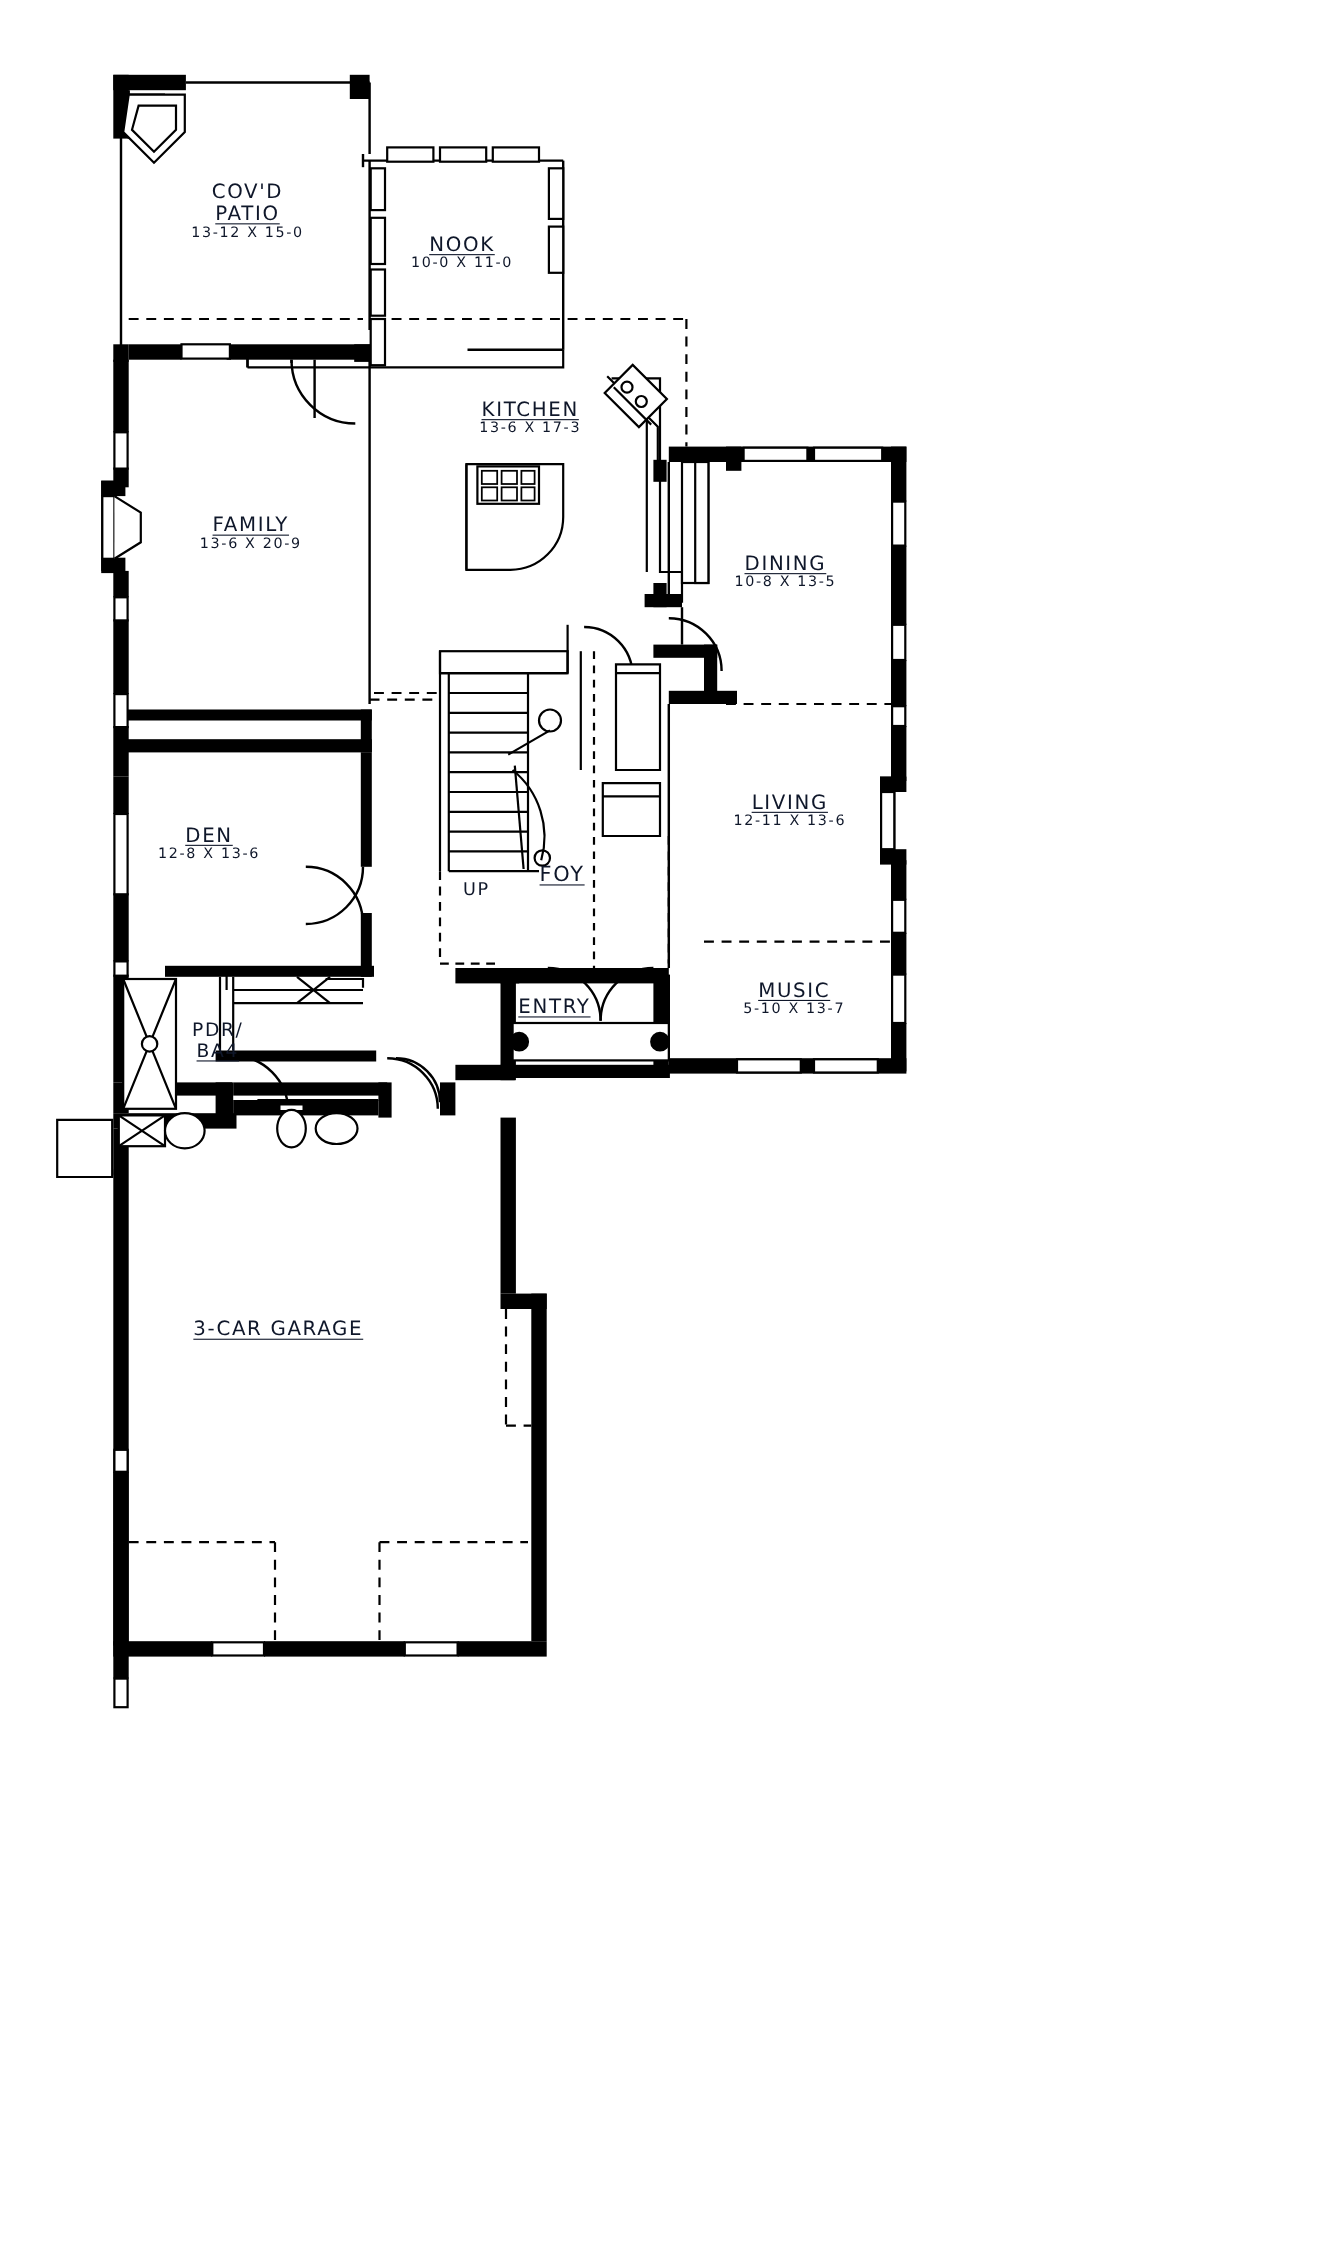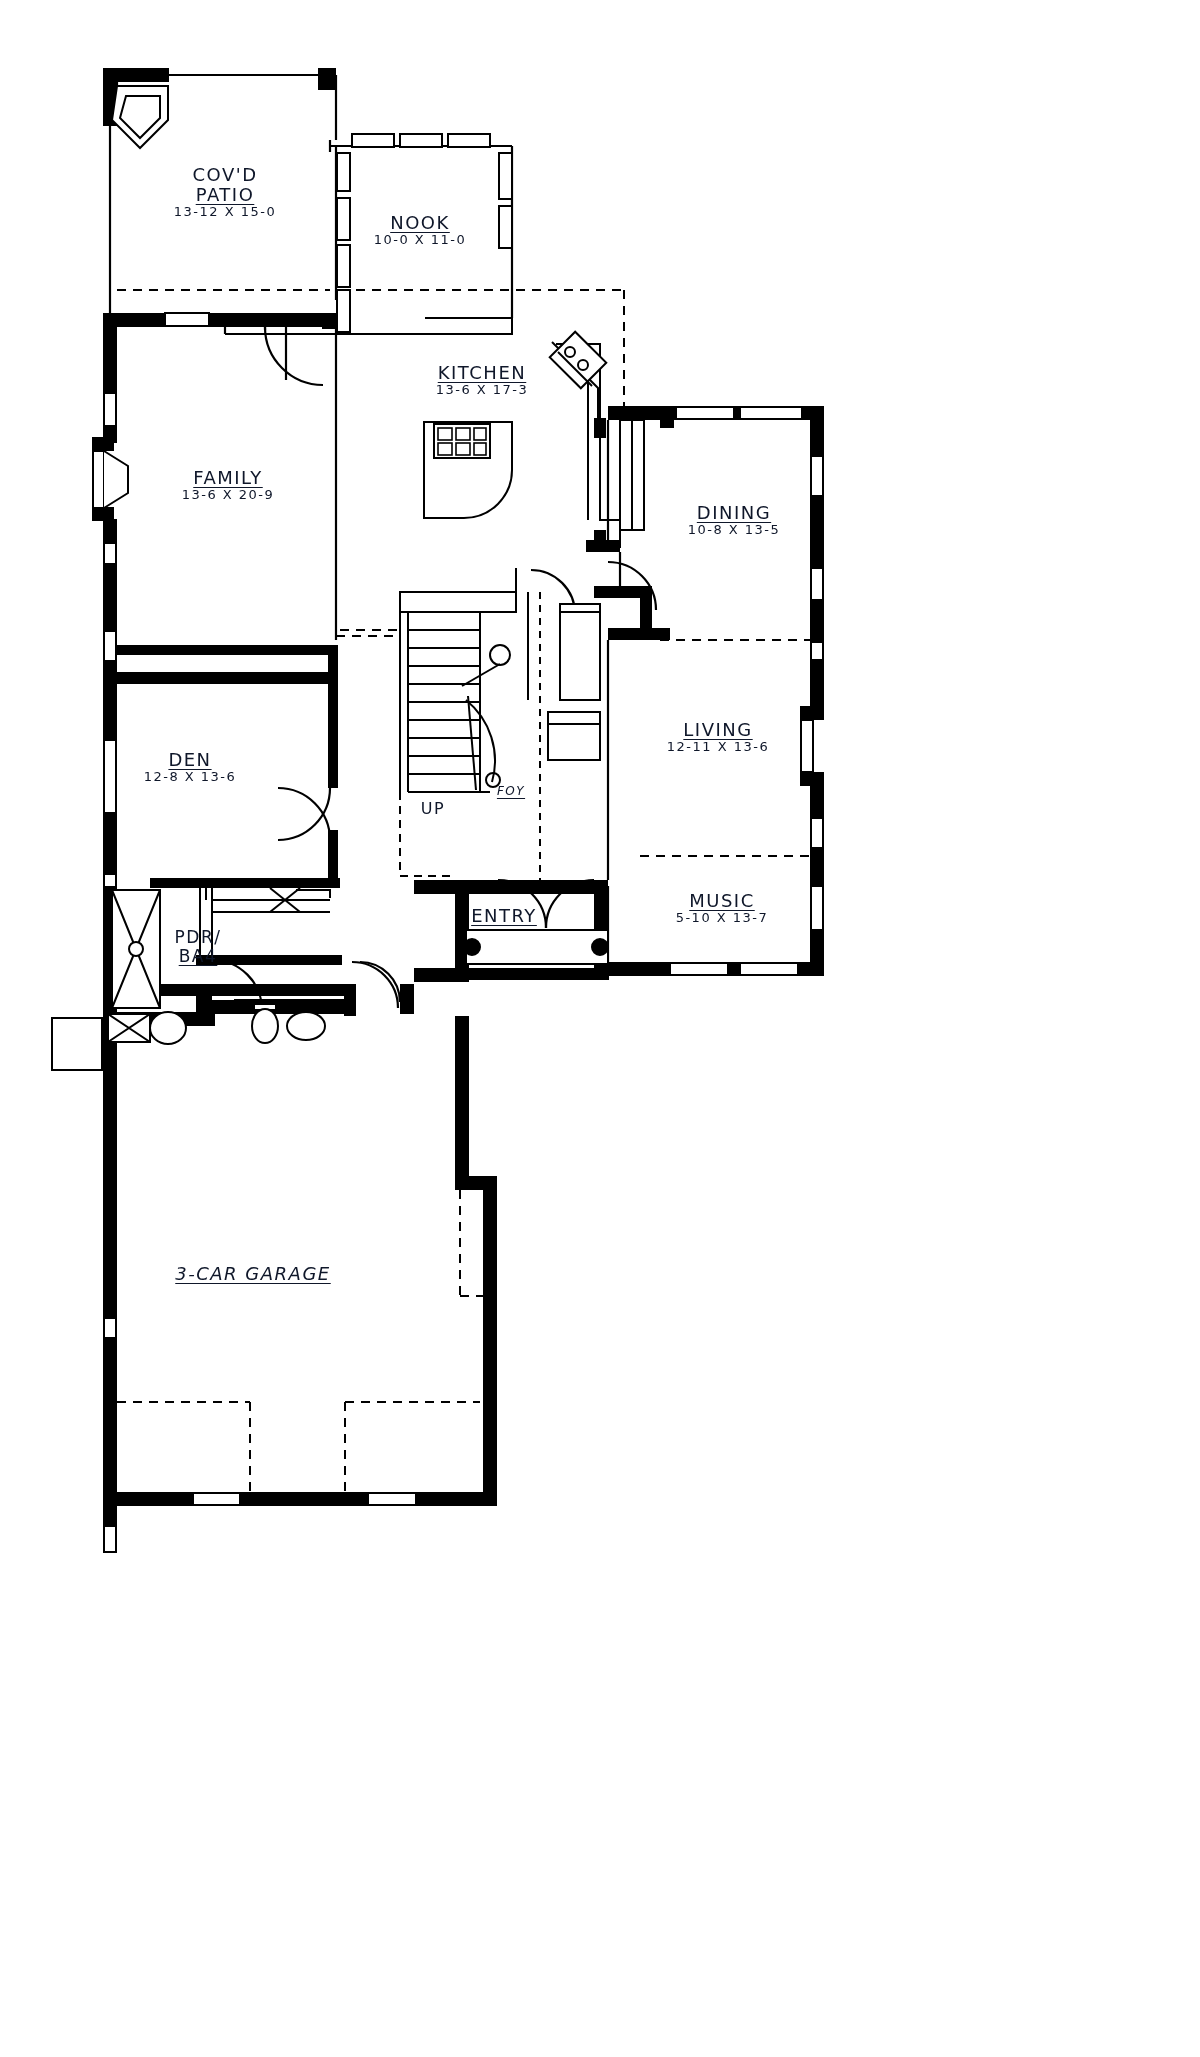--- a/index.html
+++ b/index.html
@@ -7,21 +7,21 @@
   body{width:1200px;height:2057px;position:relative;overflow:hidden;
        font-family:"Liberation Sans", sans-serif;color:#000;}
   #plan{position:absolute;left:0;top:0;width:1200px;height:2057px;}
   .lbl{position:absolute;text-align:center;white-space:nowrap;
        font-family:"DejaVu Sans", sans-serif;
        letter-spacing:1.5px;line-height:1.12;color:#0f172a;pointer-events:none;}
   .lbl .name{display:block;text-decoration:underline;text-underline-offset:3px;}
   .lbl .dim{display:block;}
   .nm18{font-size:18px;}
   .nm17{font-size:17px;}
-  .nm16{font-size:12px;font-style:italic;}
+  .nm16{font-size:19px;}
   .dm17{font-size:13px;}
   .dm16{font-size:16px;}
   .plain{display:block;text-decoration:none;}
 </style>
 </head>
 <body>
 
 <svg id="plan" viewBox="0 0 1200 2057" xmlns="http://www.w3.org/2000/svg" shape-rendering="geometricPrecision">
   <rect x="0" y="0" width="1200" height="2057" fill="#ffffff"></rect>
 
@@ -346,21 +346,21 @@
 <div class="lbl" style="left:392px;top:363px;width:180px;">
   <span class="name nm18">KITCHEN</span>
   <span class="dim dm17">13-6 X 17-3</span>
 </div>
 
 <div class="lbl" style="left:138px;top:468px;width:180px;">
   <span class="name nm18">FAMILY</span>
   <span class="dim dm17">13-6 X 20-9</span>
 </div>
 
-<div class="lbl" style="left:644px;top:503px;width:180px;">
+<div class="lbl" style="left:624px;top:503px;width:180px;">
   <span class="name nm18">DINING</span>
   <span class="dim dm17">10-8 X 13-5</span>
 </div>
 
 <div class="lbl" style="left:100px;top:750px;width:180px;">
   <span class="name nm18">DEN</span>
   <span class="dim dm17">12-8 X 13-6</span>
 </div>
 
 <div class="lbl" style="left:628px;top:720px;width:180px;">
@@ -379,19 +379,19 @@
 </div>
 
 <div class="lbl" style="left:436px;top:906px;width:136px;">
   <span class="name nm18">ENTRY</span>
 </div>
 
 <div class="lbl" style="left:468px;top:785px;width:86px;">
   <span class="name nm16">FOY</span>
 </div>
 
-<div class="lbl" style="left:143px;top:1264px;width:220px;font-style:italic;">
+<div class="lbl" style="left:143px;top:1199px;width:220px;">
   <span class="name nm18">3-CAR GARAGE</span>
 </div>
 
 <div class="lbl" style="left:405px;top:800px;width:56px;">
   <span class="plain dm16">UP</span>
 </div>
 
 </body></html>

